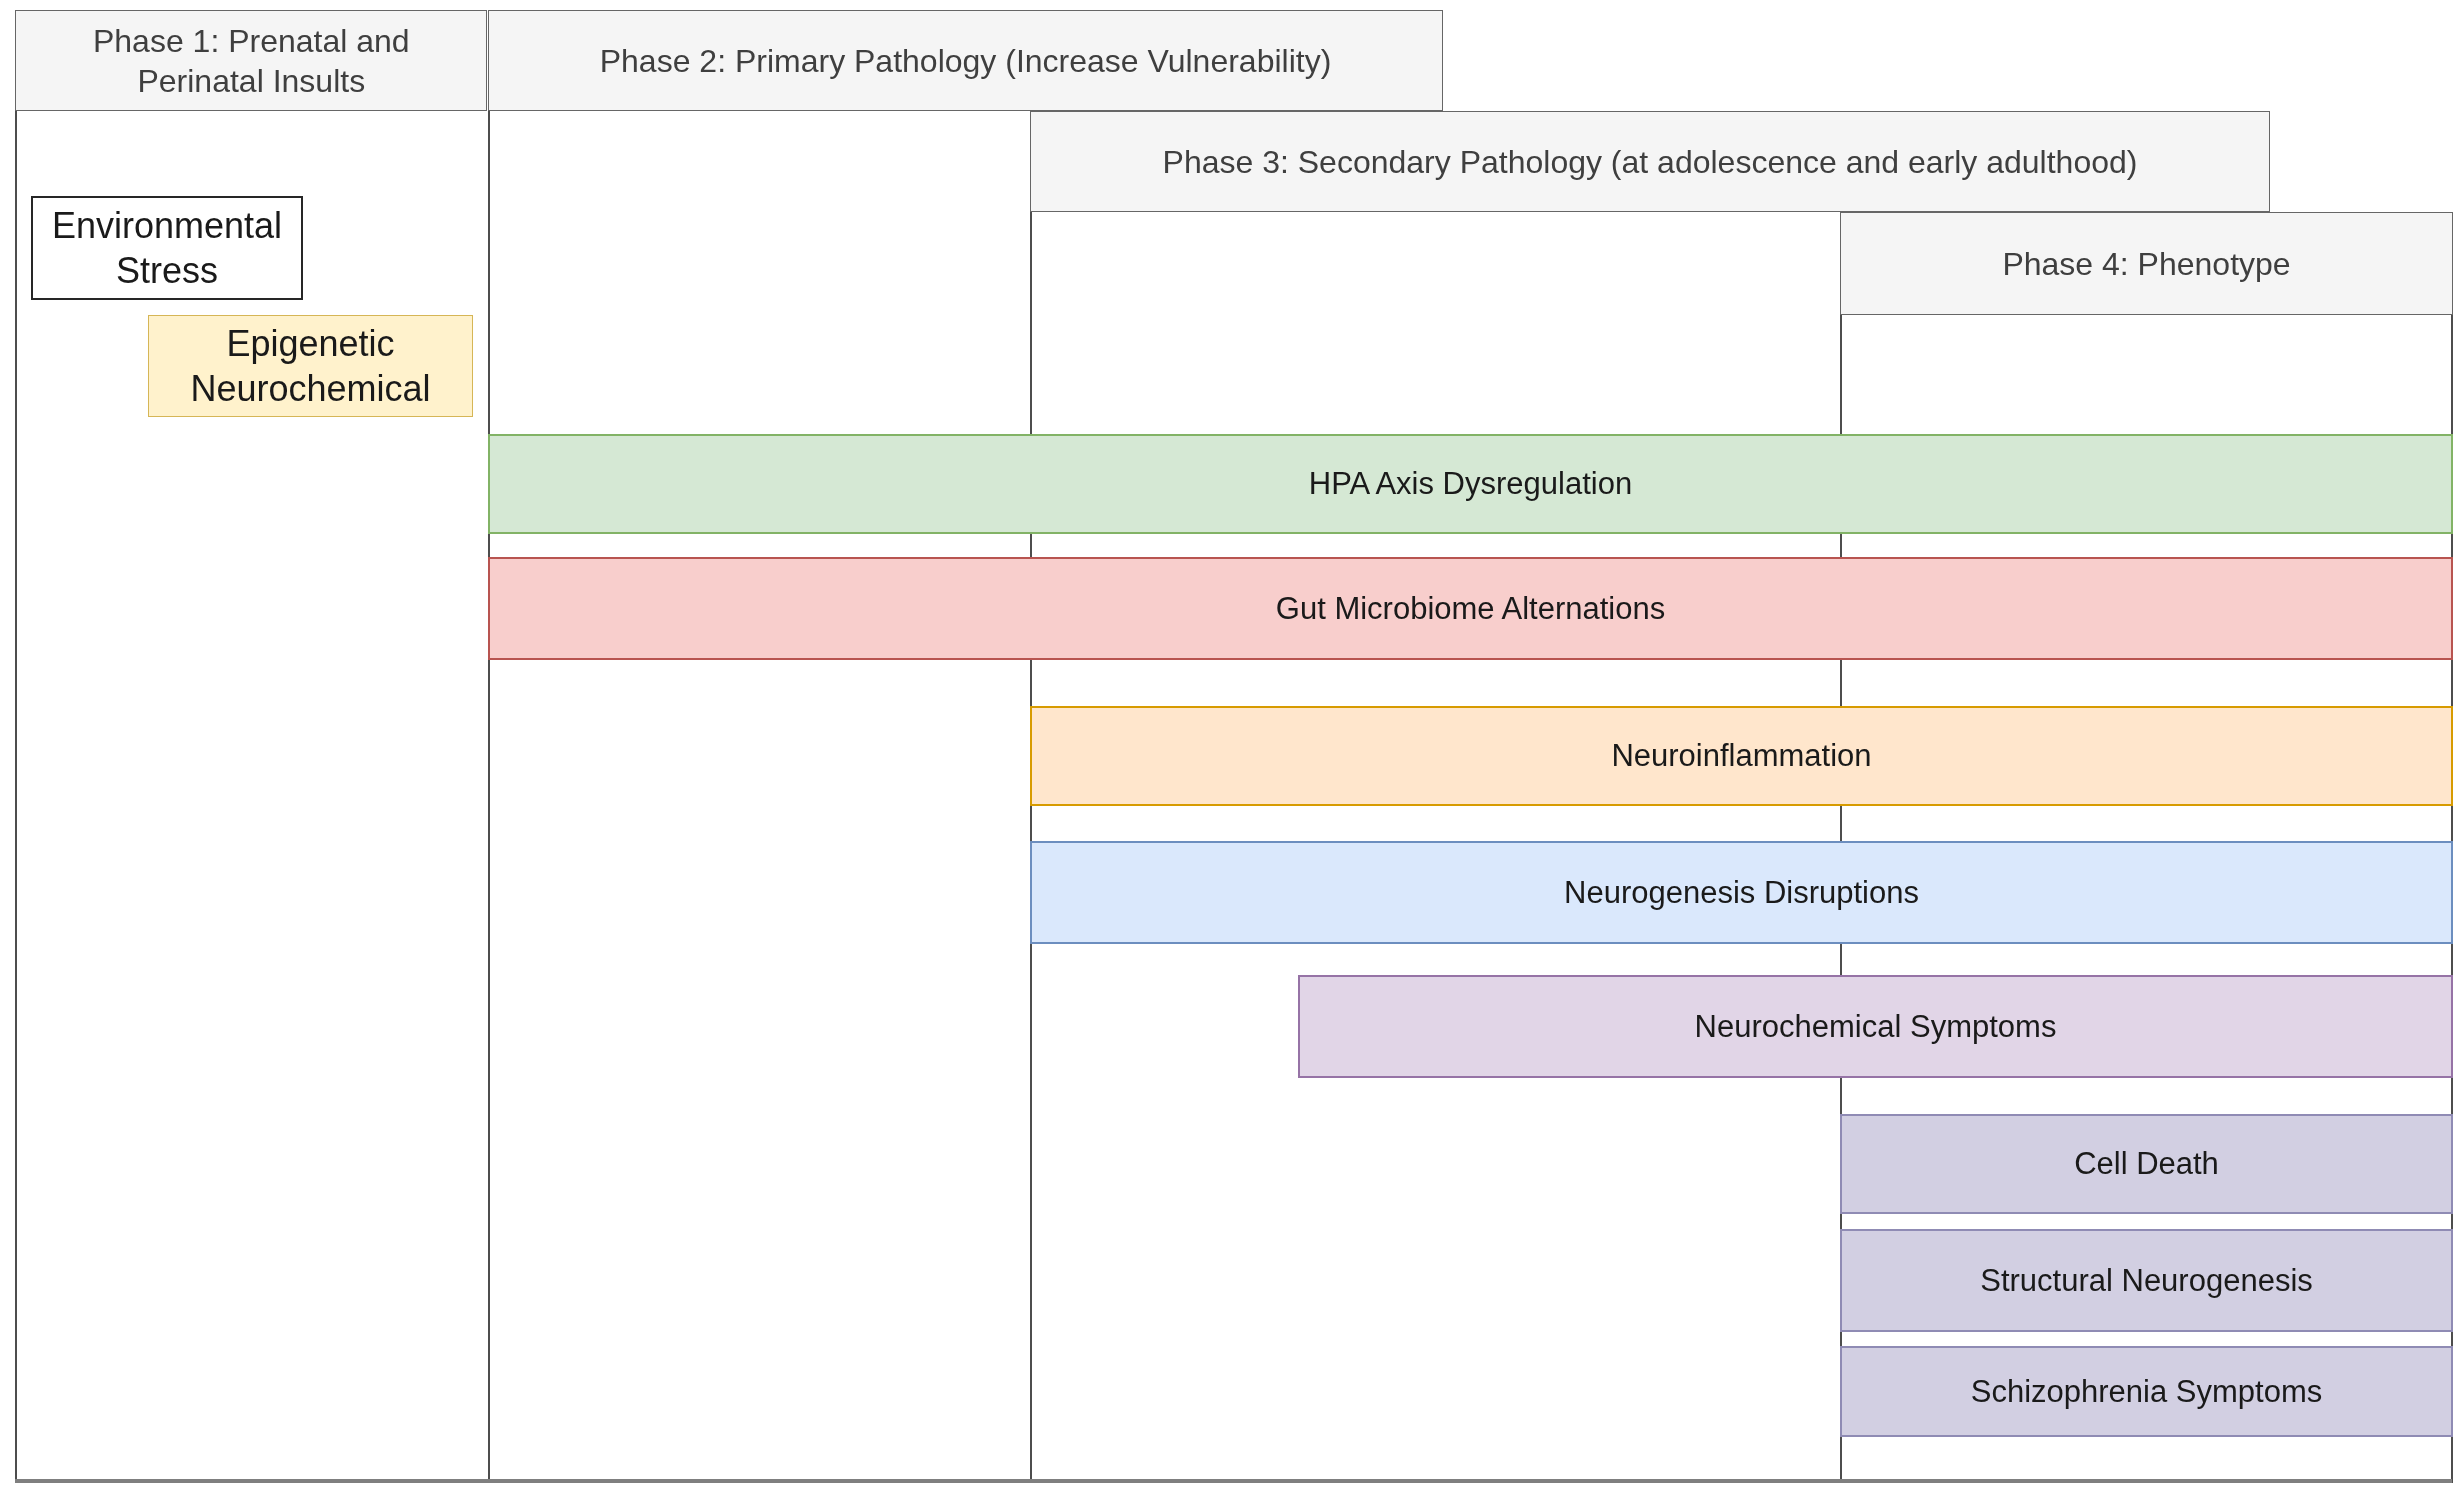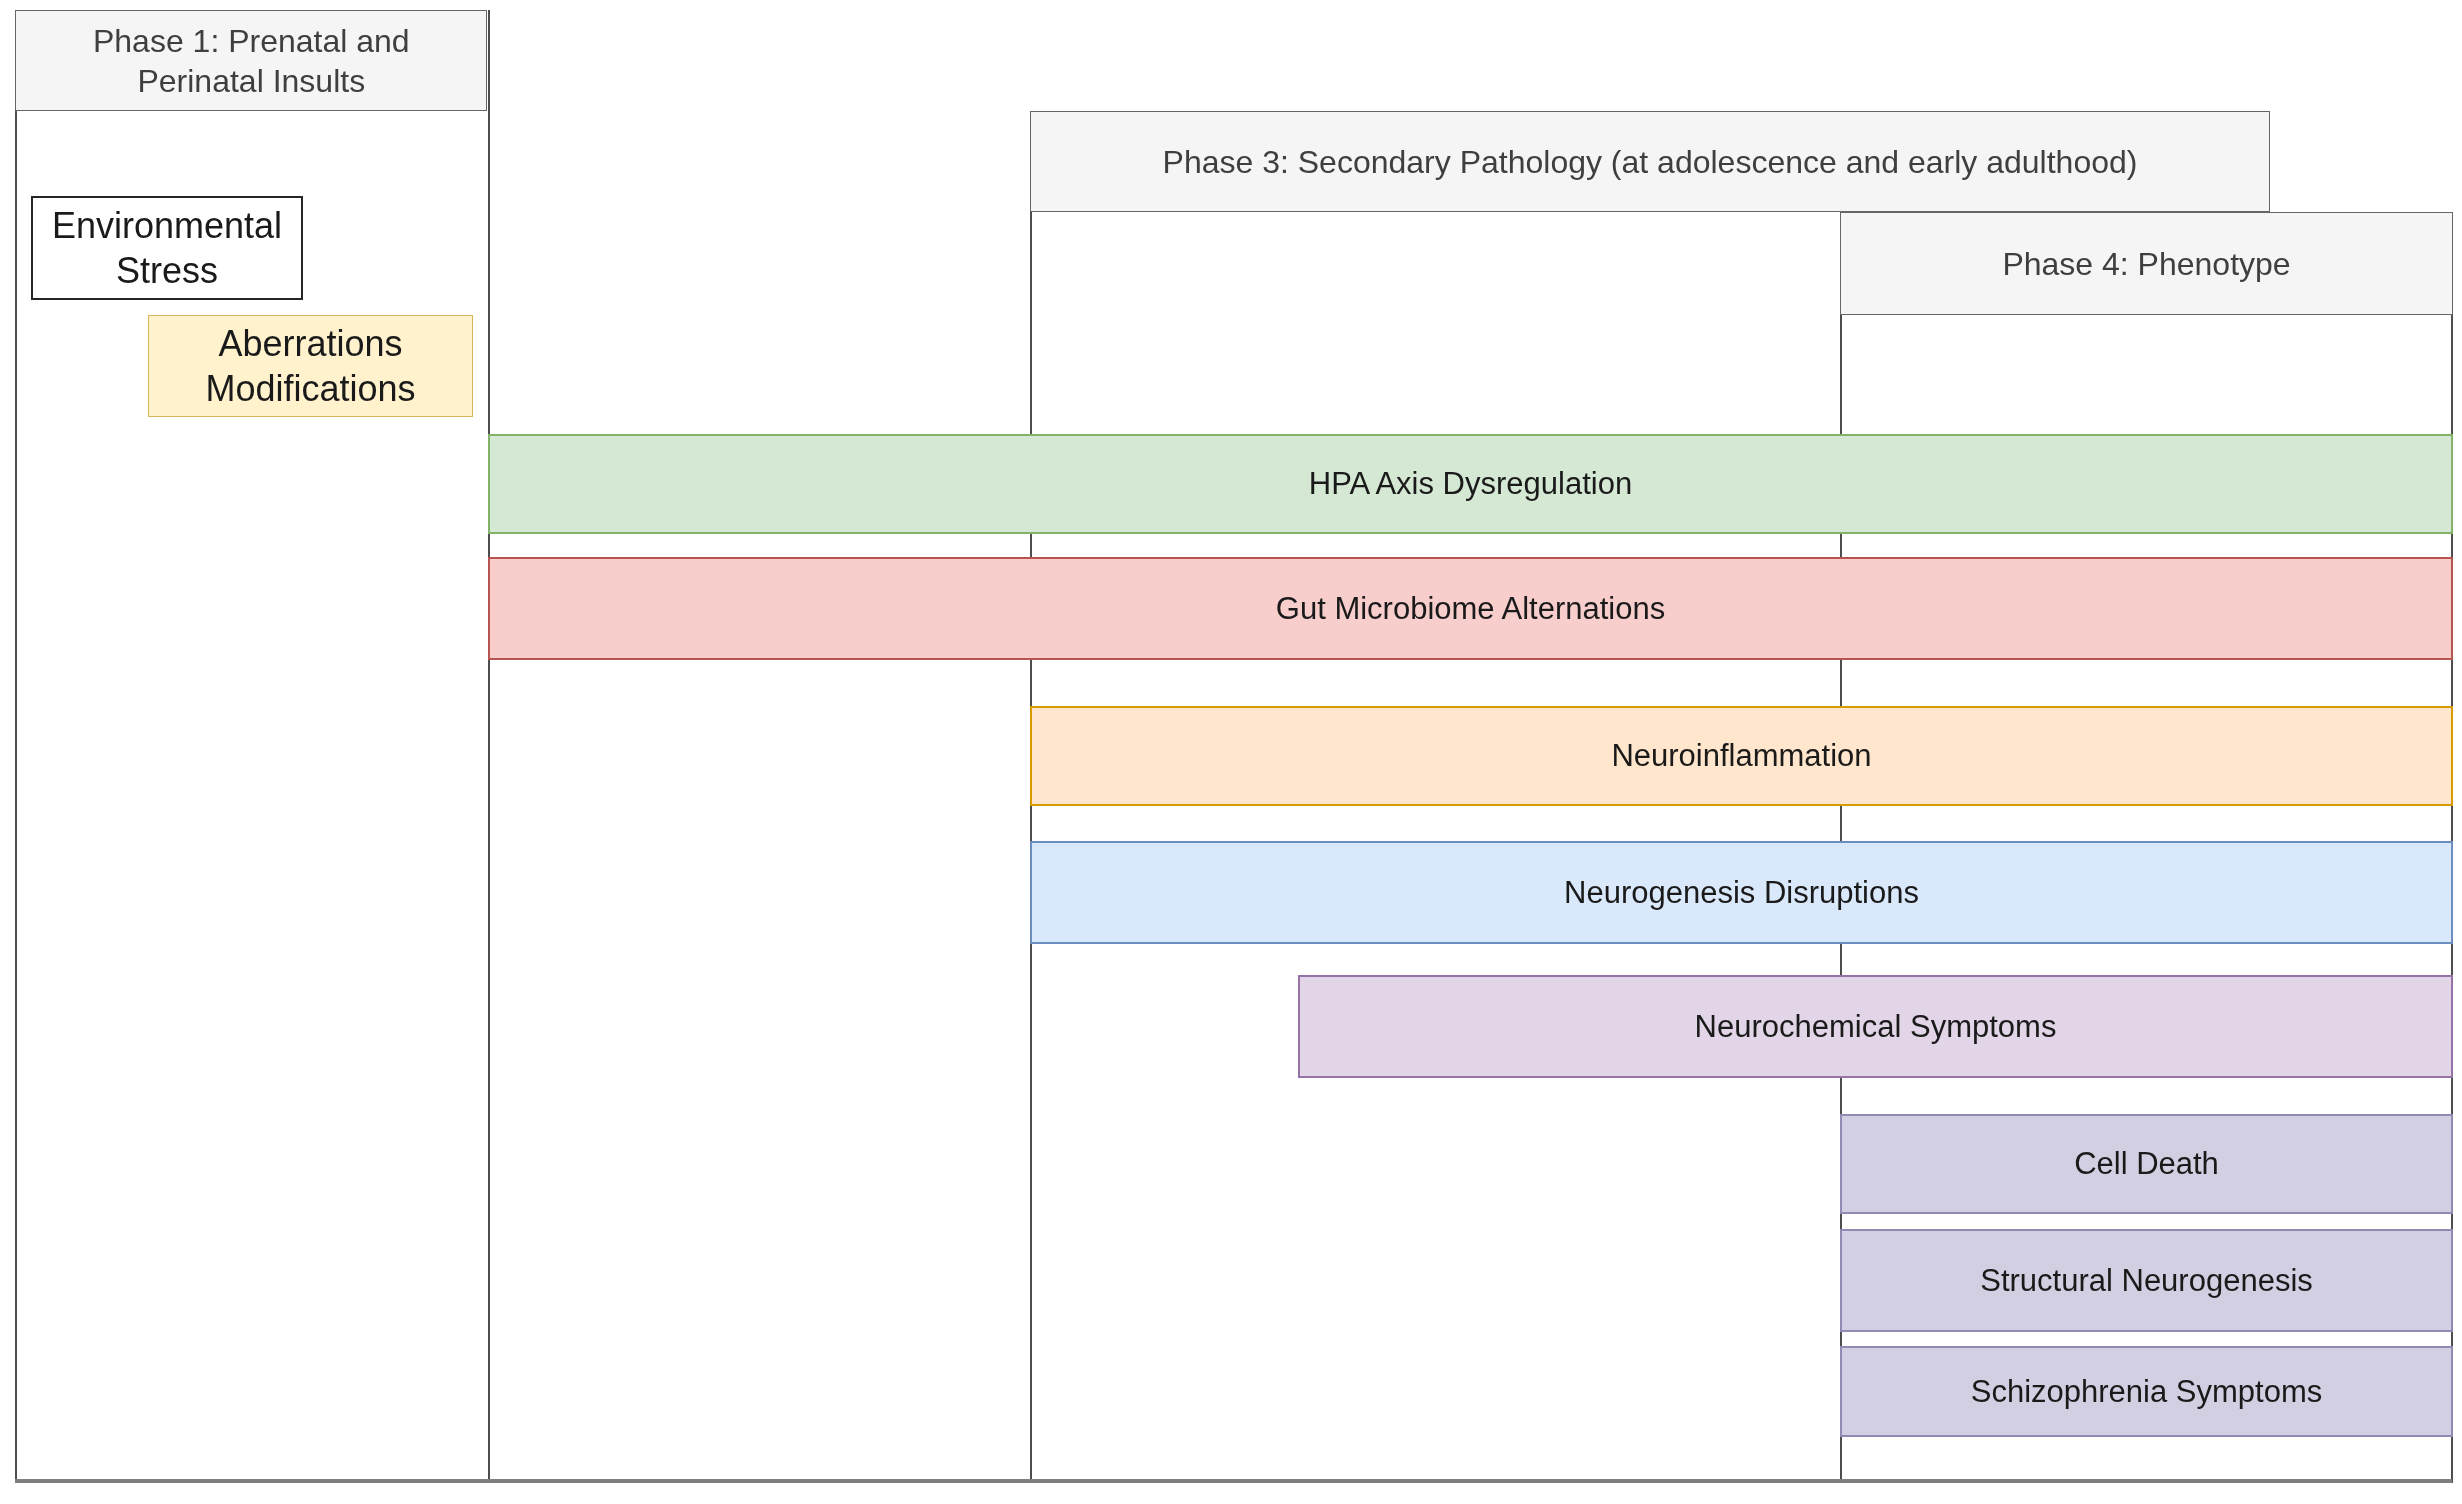--- a/index.html
+++ b/index.html
@@ -34,28 +34,29 @@
 
   <div class="vline" style="left:15.3px;   top:10px;  height:1473px;"></div>
   <div class="vline" style="left:488px;  top:10px;  height:1473px;"></div>
   <div class="vline" style="left:1030px; top:111px; height:1372px;"></div>
   <div class="vline" style="left:1840px; top:212px; height:1271px;"></div>
   <div class="vline" style="left:2451px; top:212px; height:1271px;"></div>
   <div class="hline" style="left:15.3px;   top:1479px; width:2437px;"></div>
 
   <div class="phase-header" style="left:15.3px; top:10px; width:472px; height:101px;">Phase 1: Prenatal and Perinatal Insults</div>
 
+  <div class="phase-header" style="left:488px; top:10px; width:955px; height:101px;">Phase 2: Primary Pathology (Increase Vulnerability)</div>
 
   <div class="phase-header" style="left:1030px; top:111px; width:1240px; height:101px;">Phase 3: Secondary Pathology (at adolescence and early adulthood)</div>
 
   <div class="phase-header" style="left:1840px; top:212px; width:613px; height:103px;">Phase 4: Phenotype</div>
 
   <div class="node" style="left: 31px; top: 196px; width: 272px; height: 104px; border-width: 2.3px; background-color: rgb(255, 255, 255); border-color: rgb(38, 38, 38);">Environmental Stress</div>
 
-  <div class="node" style="left: 148px; top: 315px; width: 325px; height: 102px; background-color: rgb(255, 242, 204); border-color: rgb(214, 182, 86);">Aberrations Modifications</div>
+  <div class="node" style="left: 148px; top: 315px; width: 325px; height: 102px; background-color: rgb(255, 242, 204); border-color: rgb(214, 182, 86);">Epigenetic Neurochemical</div>
 
   <div class="bar" style="left: 488px; top: 434px; width: 1965px; height: 100px; background-color: rgb(213, 232, 212); border-color: rgb(130, 179, 102);">HPA Axis Dysregulation</div>
 
   <div class="bar" style="left: 488px; top: 557px; width: 1965px; height: 103px; background-color: rgb(248, 206, 204); border-color: rgb(184, 84, 80);">Gut Microbiome Alternations</div>
 
   <div class="bar" style="left: 1030px; top: 706px; width: 1423px; height: 100px; background-color: rgb(255, 230, 204); border-color: rgb(215, 155, 0);">Neuroinflammation</div>
 
   <div class="bar" style="left: 1030px; top: 841px; width: 1423px; height: 103px; background-color: rgb(218, 232, 252); border-color: rgb(108, 142, 191);">Neurogenesis Disruptions</div>
 
   <div class="bar" style="left: 1298px; top: 975px; width: 1155px; height: 103px; background-color: rgb(225, 213, 231); border-color: rgb(150, 115, 166);">Neurochemical Symptoms</div>

